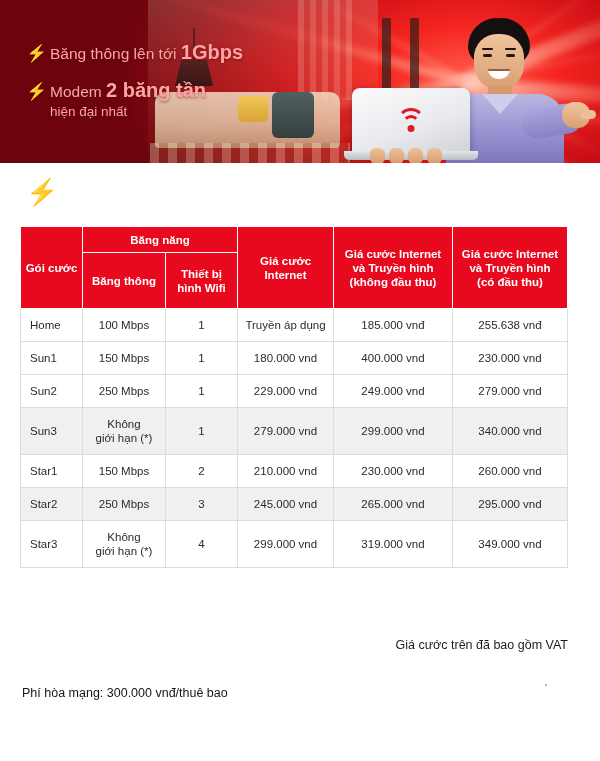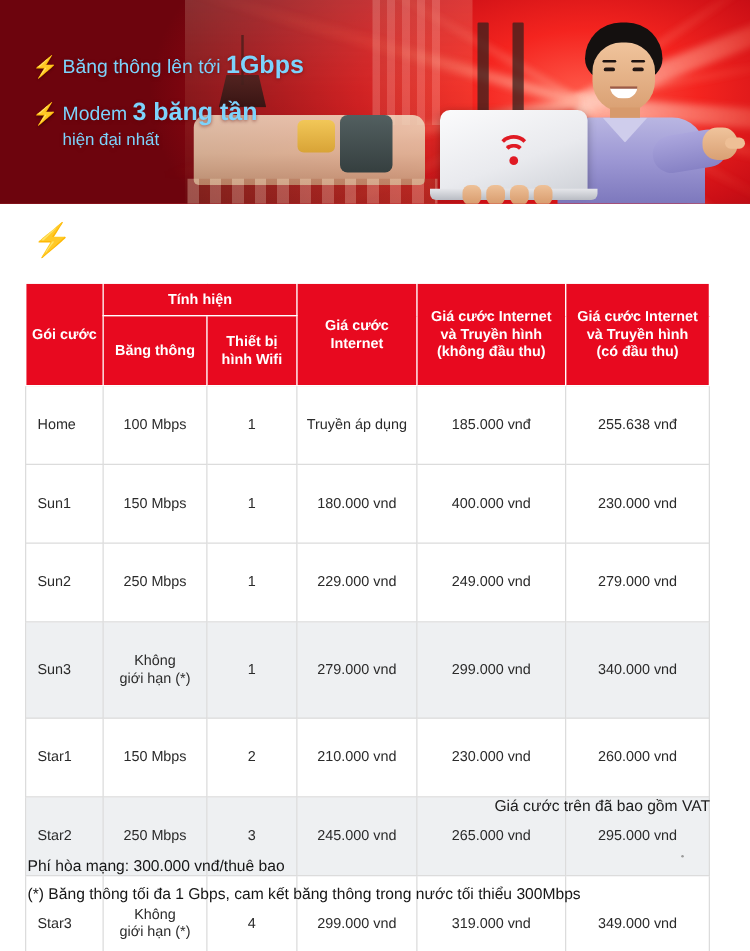--- a/index.html
+++ b/index.html
@@ -158,21 +158,21 @@
     background: linear-gradient(180deg,#eec198,#d79a6c); border-radius: 6px;
   }
 
   
   .bn-copy { position: absolute; left: 26px; top: 42px; width: 330px; }
   .bn-item { display: flex; align-items: flex-start; margin-bottom: 16px; }
   .bolt {
     flex: 0 0 auto; width: 14px; margin-right: 10px; margin-top: 3px;
     color: #fff; font-size: 17px; line-height: 1; text-shadow: 0 1px 2px rgba(0,0,0,.35);
   }
-  .bn-lines { color: #7dd3fc; }
+  .bn-lines { color: #fca5a5; }
   .bn-l1 {
     font-size: 15.5px; line-height: 20px; font-weight: 400;
     text-shadow: 0 1px 3px rgba(90,0,0,.55);
   }
   .bn-l1 b { font-size: 20px; font-weight: 700; }
   .bn-l2 {
     font-size: 13.5px; line-height: 19px; font-weight: 400;
     text-shadow: 0 1px 3px rgba(90,0,0,.55);
   }
 
@@ -192,21 +192,21 @@
     width: 547px; border-collapse: collapse;
     table-layout: fixed;
     font-size: 11.5px; color: #2b2b2b;
   }
   table.price th {
     background: #e8091f; color: #fff; font-weight: 700;
     border: 1px solid #ffffff; padding: 3px 2px; line-height: 14px;
     font-size: 11.5px; vertical-align: middle;
   }
   table.price td {
-    border: 1px solid #dcdcdc; padding: 24px 3px; text-align: center;
+    border: 1px solid #dcdcdc; padding: 9px 3px; text-align: center;
     line-height: 14px; vertical-align: middle; background: #ffffff;
   }
   table.price tr.alt td { background: #eef0f2; }
   table.price td.pkg { text-align: left; padding-left: 9px; }
   .c0 { width: 62px; } .c1 { width: 83px; } .c2 { width: 72px; }
   .c3 { width: 96px; } .c4 { width: 119px; } .c5 { width: 115px; }
   .th-feat { height: 26px; }
   .hdr-row-tall th { height: 56px; }
 
   
@@ -301,21 +301,21 @@
           <div class="bn-l1">
             <span>Băng thông lên tới </span><b>1Gbps</b>
           </div>
         </span>
       </div>
 
       <div class="bn-item">
         <span class="bolt">⚡</span>
         <span class="bn-lines">
           <div class="bn-l1">
-            <span>Modem </span><b>3 băng tần</b>
+            <span>Modem </span><b>2 băng tần</b>
           </div>
           <div class="bn-l2">hiện đại nhất</div>
         </span>
       </div>
 
     </div>
   </div>
 
   <div class="title-row">
     <span class="title-bolt">⚡</span>
@@ -327,21 +327,21 @@
         <col class="c0">
           <col class="c1">
           <col class="c2">
           <col class="c3">
           <col class="c4">
           <col class="c5">
       </colgroup>
       <thead>
         <tr class="th-feat">
           <th rowspan="2" class="c0">Gói cước</th>
-          <th colspan="2">Tính hiện</th>
+          <th colspan="2">Băng năng</th>
           <th rowspan="2" class="c3">
             <span>Giá cước</span><br>
             <span>Internet</span>
           </th>
           <th rowspan="2" class="c4">
             <span>Giá cước Internet</span><br>
             <span>và Truyền hình</span><br>
             <span>(không đầu thu)</span>
           </th>
           <th rowspan="2" class="c5">
@@ -416,16 +416,15 @@
             <td>349.000 vnd</td>
           </tr>
         </tbody>
     </table>
   </div>
 
   <div class="vat-note">Giá cước trên đã bao gồm VAT</div>
   <div class="dot-artifact"></div>
   <div class="foot">
     <div>Phí hòa mạng: 300.000 vnđ/thuê bao</div>
-    <div>(*) Băng thông tối đa 1 Gbps, cam kết băng thông trong nước tối thiểu 300Mbps</div>
   </div>
 
 </div>
 
 </body></html>

